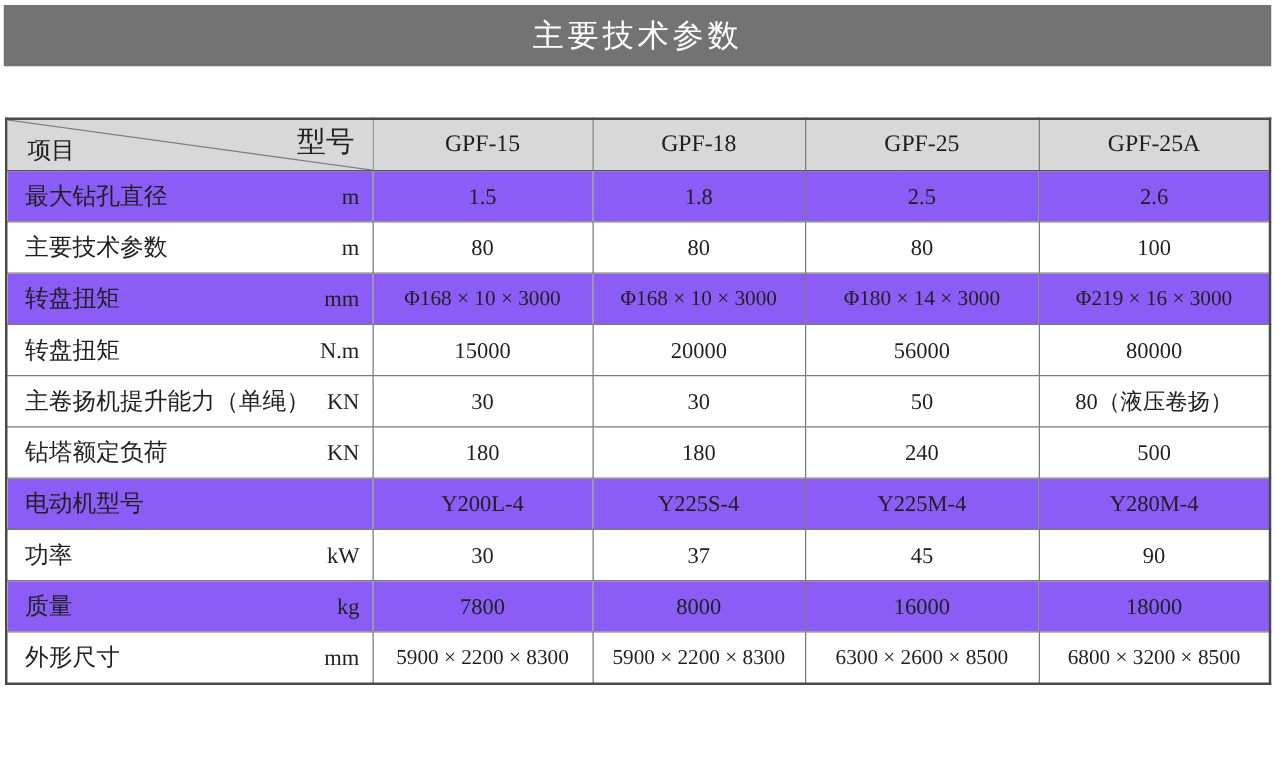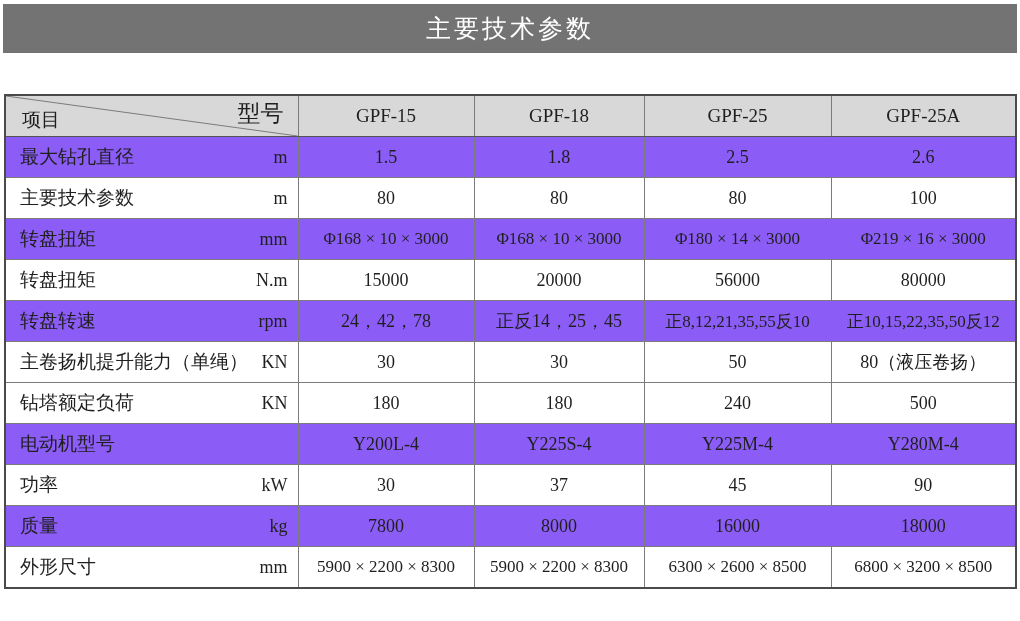--- a/index.html
+++ b/index.html
@@ -160,32 +160,20 @@
       <span class="cellwrap">
         <span class="item-label">转盘扭矩</span>
         <span class="unit-label">N.m</span>
       </span>
     </td>
     <td>15000</td>
     <td>20000</td>
     <td>56000</td>
     <td>80000</td>
   </tr>
-      <tr class="alt">
-    <td class="item-cell">
-      <span class="cellwrap">
-        <span class="item-label">转盘转速</span>
-        <span class="unit-label">rpm</span>
-      </span>
-    </td>
-    <td>24，42，78</td>
-    <td>正反14，25，45</td>
-    <td class="val-long">正8,12,21,35,55反10</td>
-    <td class="val-long">正10,15,22,35,50反12</td>
-  </tr>
       <tr>
     <td class="item-cell">
       <span class="cellwrap">
         <span class="item-label">主卷扬机提升能力（单绳）</span>
         <span class="unit-label">KN</span>
       </span>
     </td>
     <td>30</td>
     <td>30</td>
     <td>50</td>

